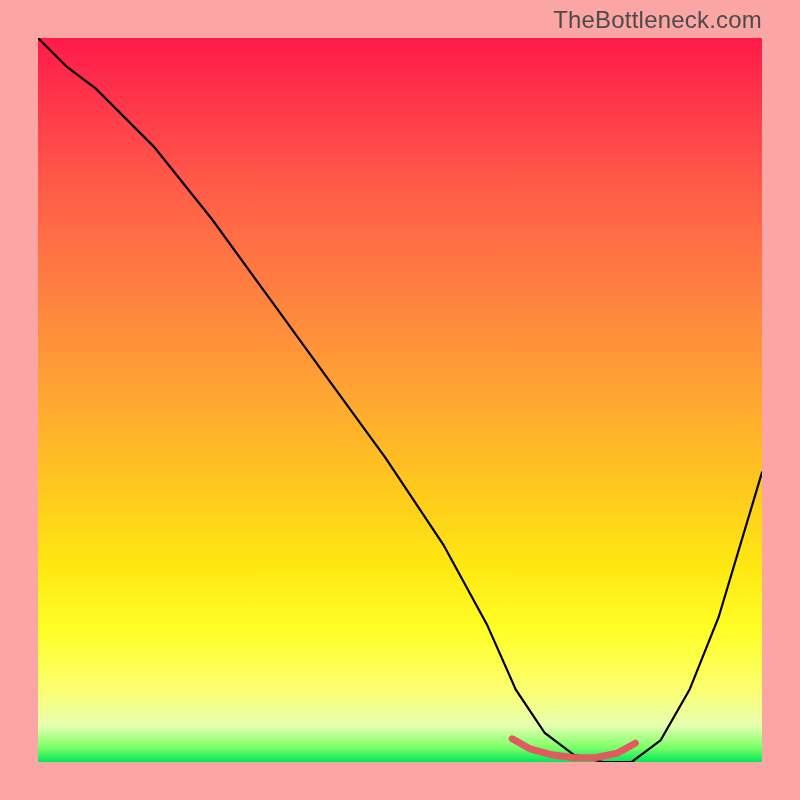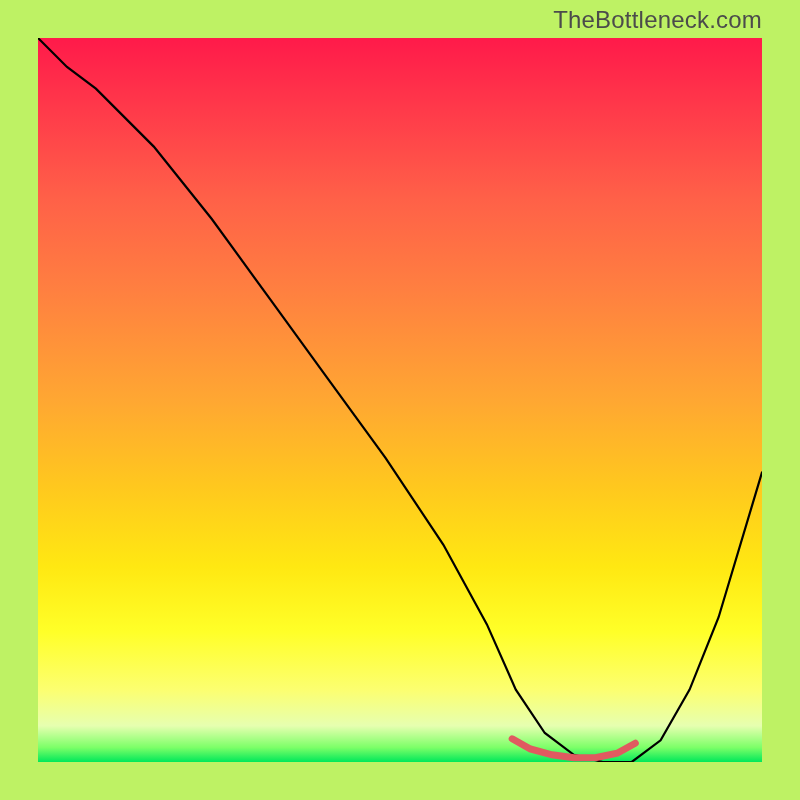--- a/index.html
+++ b/index.html
@@ -7,21 +7,21 @@
     padding: 0;
     width: 800px;
     height: 800px;
     background: #000;
     overflow: hidden;
   }
   .chart-wrap {
     position: relative;
     width: 800px;
     height: 800px;
-    background: #bef264;
+    background: #fca5a5;
   }
   .plot-area {
     position: absolute;
     left: 38px;
     top: 38px;
     width: 724px;
     height: 724px;
     overflow: hidden;
   }
   .gradient-bg {

